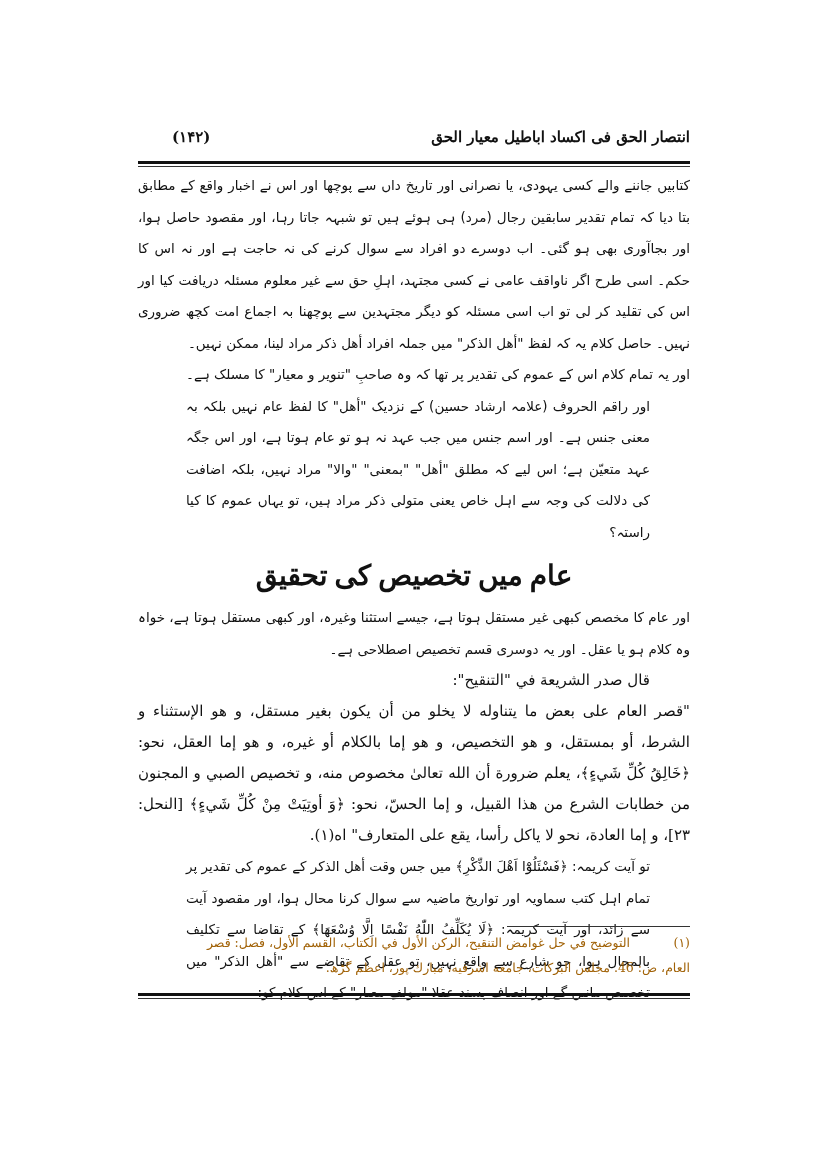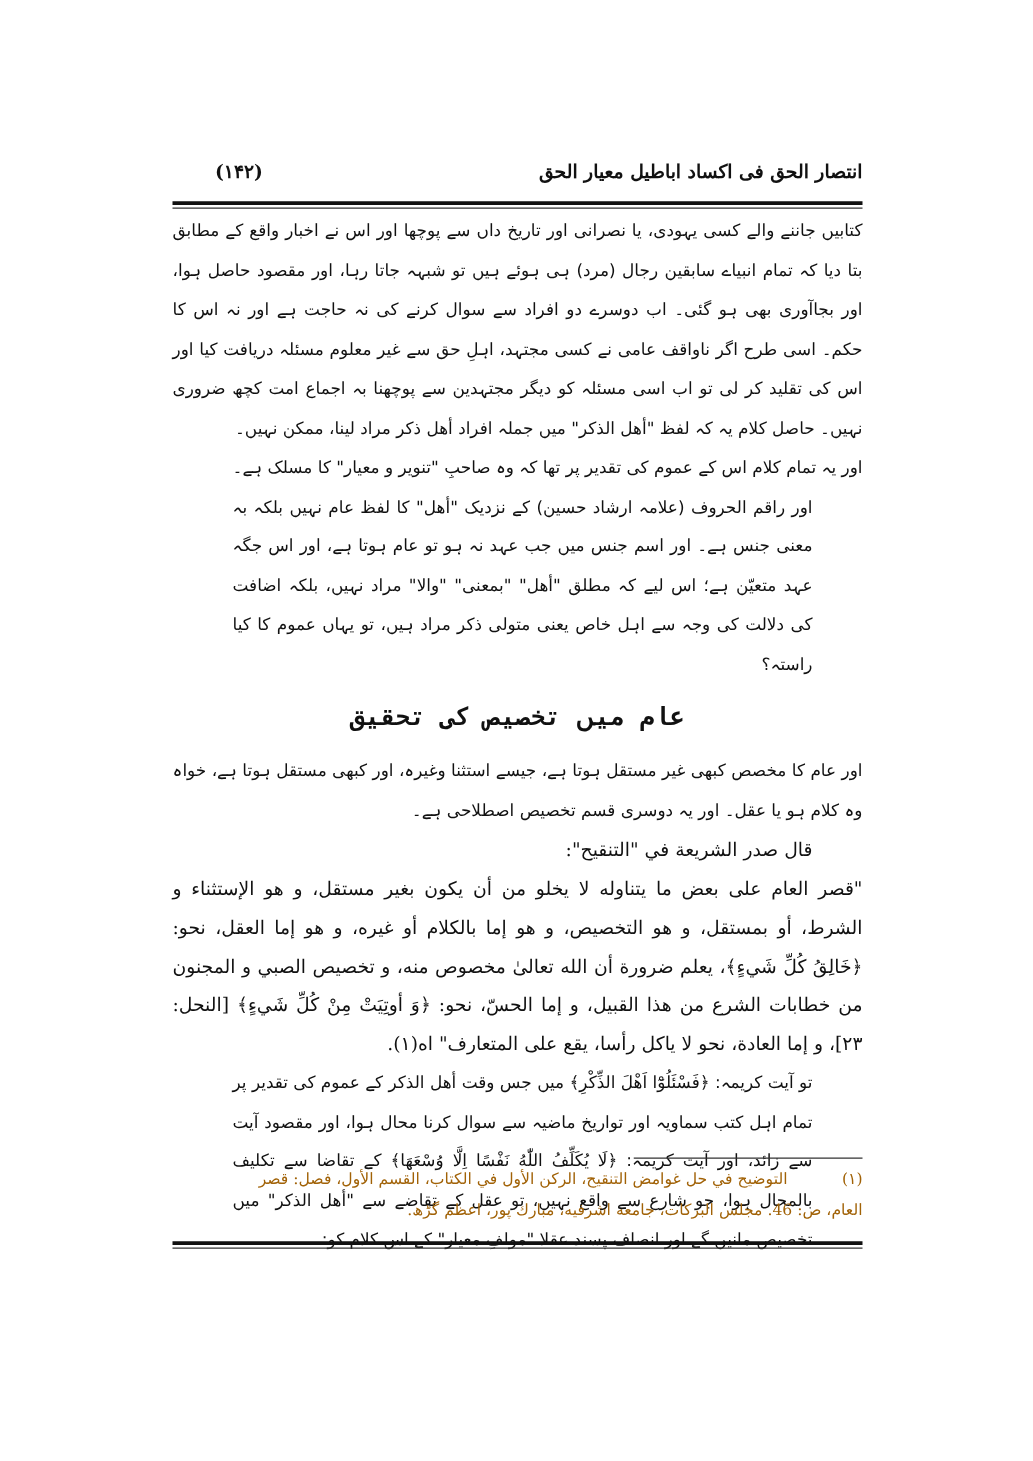--- a/index.html
+++ b/index.html
@@ -12,21 +12,21 @@
   .page-number { position: absolute; left: 0; top: 0; font-family: "DejaVu Serif", serif;
          font-size: 15px; font-weight: bold; direction: ltr; margin-left: 34px; }
   .double-rule { position: absolute; left: 138px; width: 552px; height: 6px; }
   .double-rule .thick { position: absolute; left: 0; right: 0; top: 0; height: 3px; background: #111; }
   .double-rule .thin { position: absolute; left: 0; right: 0; top: 5px; height: 1px; background: #333; }
   .rule-top { top: 161px; }
   .rule-bottom { top: 993px; }
   .body { position: absolute; left: 138px; top: 170px; width: 552px; direction: rtl; }
   .ur { font-family: "DejaVu Sans", sans-serif; font-size: 13.5px; line-height: 31.5px;
         text-align: justify; text-align-last: right; margin: 0; }
-  .heading { font-family: Liberation Mono, monospace; font-weight: bold; font-size: 20px;
+  .heading { font-family: Liberation Serif, serif; font-weight: bold; font-size: 28px;
         text-align: center; margin: 6px 0 4px 0; line-height: 44px; }
   .ar { font-family: "DejaVu Serif", serif; font-size: 15px; line-height: 31px;
         text-align: justify; text-align-last: right; margin: 0; }
   .ar-intro { padding-right: 40px; }
   .ur-indent { padding-right: 40px; margin-left: 48px; }
   .footnote-rule { position: absolute; left: 507px; top: 926px; width: 183px; height: 1px; background: #333; }
   .footnote { position: absolute; left: 138px; top: 930px; width: 552px; direction: rtl;
         font-family: "DejaVu Serif", serif; font-size: 12.5px; line-height: 25px; color: #a16207; }
   .fn-num { display: inline-block; width: 48px; direction: ltr; text-align: right; padding-left: 8px; }
   .fn-text { }
@@ -42,21 +42,21 @@
   </div>
 
   <div class="double-rule rule-top">
     <div class="thick"></div>
     <div class="thin"></div>
   </div>
 
   <div class="body">
     <p class="ur">
       <span>کتابیں جاننے والے کسی یہودی، یا نصرانی اور تاریخ داں سے پوچھا اور اس نے اخبار واقع کے مطابق بتا دیا کہ تمام</span>
-      <span>انبیاے سابقین رجال (مرد) ہی ہوئے ہیں تو شبہہ جاتا رہا، اور مقصود حاصل ہوا، اور بجاآوری بھی ہو گئی۔ اب</span>
+      <span>تقدیر سابقین رجال (مرد) ہی ہوئے ہیں تو شبہہ جاتا رہا، اور مقصود حاصل ہوا، اور بجاآوری بھی ہو گئی۔ اب</span>
       <span>دوسرے دو افراد سے سوال کرنے کی نہ حاجت ہے اور نہ اس کا حکم۔ اسی طرح اگر ناواقف عامی نے کسی مجتہد،</span>
       <span>اہلِ حق سے غیر معلوم مسئلہ دریافت کیا اور اس کی تقلید کر لی تو اب اسی مسئلہ کو دیگر مجتہدین سے پوچھنا بہ اجماع</span>
       <span>امت کچھ ضروری نہیں۔ حاصل کلام یہ کہ لفظ "أهل الذكر" میں جملہ افراد أهل ذكر مراد لینا، ممکن نہیں۔</span>
     </p>
     <p class="ur">
       <span>اور یہ تمام کلام اس کے عموم کی تقدیر پر تھا کہ وہ صاحبِ "تنویر و معیار" کا مسلک ہے۔</span>
     </p>
     <p class="ur ur-indent">
       <span>اور راقم الحروف (علامہ ارشاد حسین) کے نزدیک "أهل" کا لفظ عام نہیں بلکہ بہ معنی جنس ہے۔ اور</span>
       <span>اسم جنس میں جب عہد نہ ہو تو عام ہوتا ہے، اور اس جگہ عہد متعیّن ہے؛ اس لیے کہ مطلق "أهل" "بمعنی" "والا"</span>

